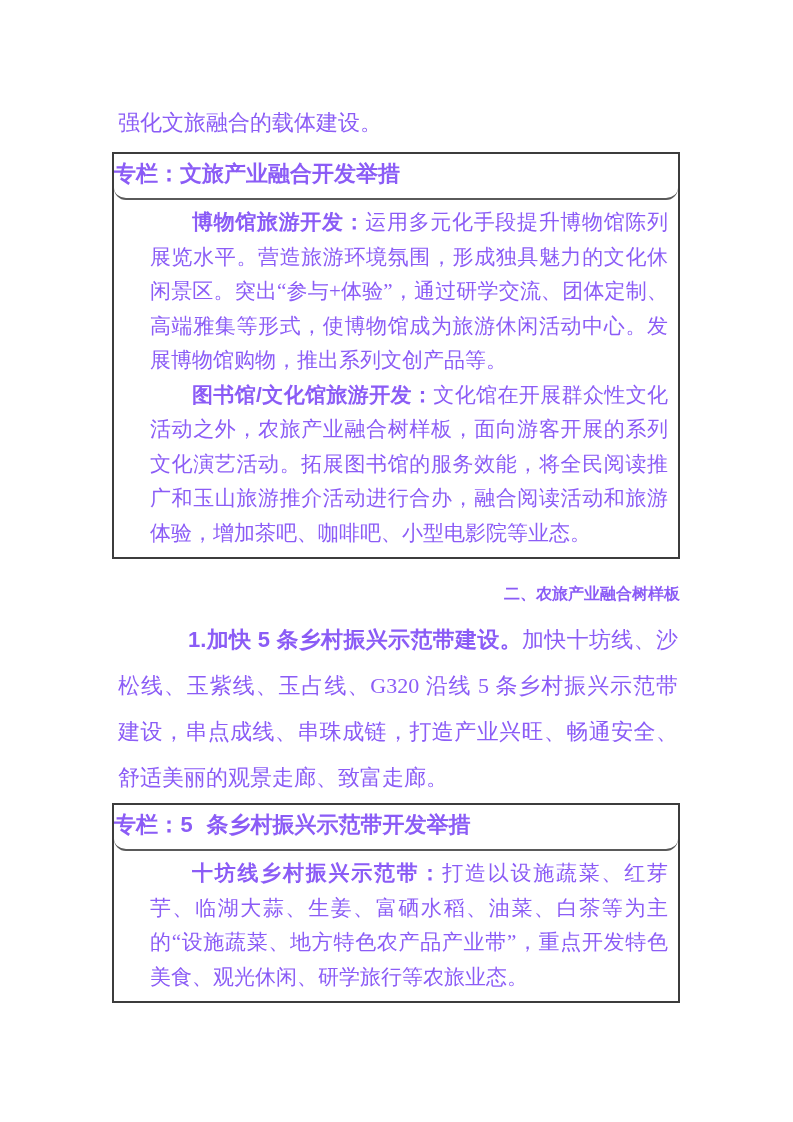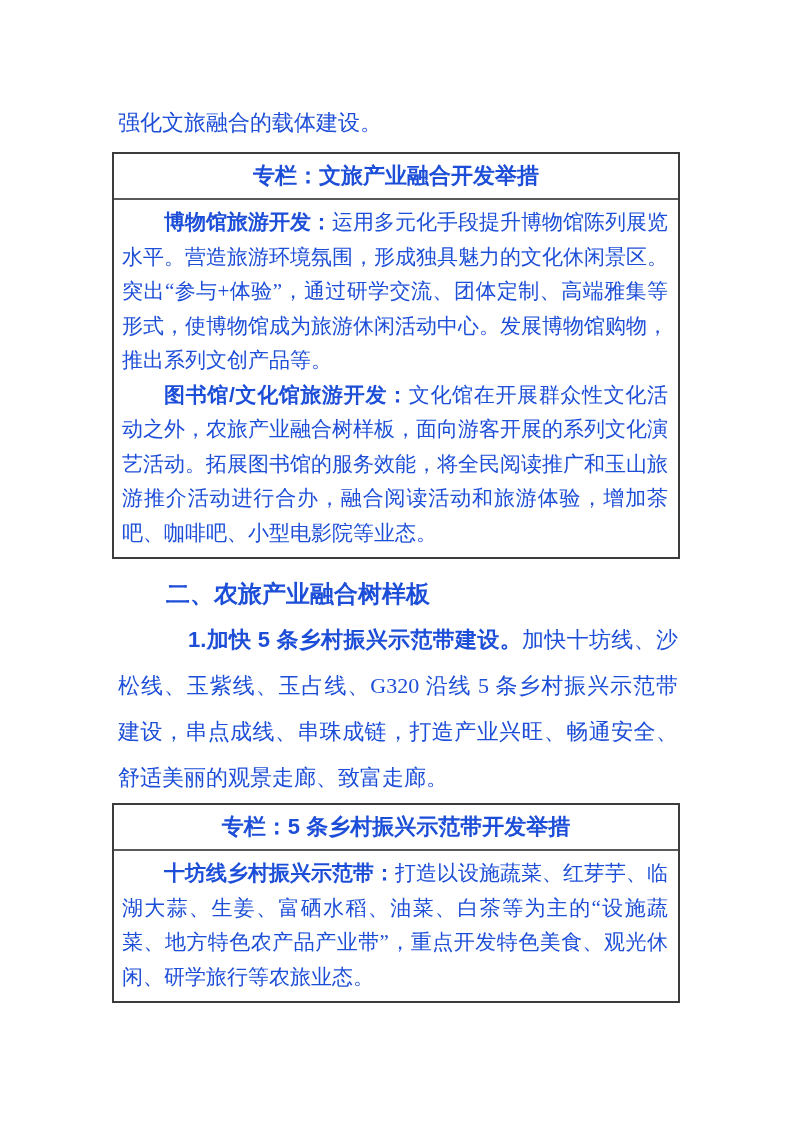--- a/index.html
+++ b/index.html
@@ -2,21 +2,21 @@
 <html><head>
 <meta charset="utf-8">
 <style>
   * { margin:0; padding:0; box-sizing:border-box; }
   html, body { background:#ffffff; }
   .page {
     position:relative;
     width:793px;
     height:1122px;
     background:#ffffff;
-    color:#1d4ed8;
+    color:#8b5cf6;
     font-family:"Liberation Serif","DejaVu Serif",serif;
     overflow:hidden;
   }
   .content {
     position:absolute;
     left:112px;
     top:100px;
     width:568px;
   }
   .main-text {
@@ -29,42 +29,44 @@
   .no-indent { text-indent:0; }
   .indent2 { text-indent:2em; }
   .bold-lead {
     font-family:"Liberation Sans","DejaVu Sans",sans-serif;
     font-weight:bold;
     margin-left:26px;
   }
   .section-heading {
     font-family:"Liberation Sans","DejaVu Sans",sans-serif;
     font-weight:bold;
-    font-size:24px;
+    font-size:16px;
     line-height:46px;
     text-indent:2em;
     margin-top:12px;
     padding-left:6px;
+    text-align:right;
   }
   .column-box {
     border:2px solid #3c3c3c;
     margin-top:6px;
     background:#ffffff;
   }
   .box2 { margin-top:2px; }
   .box-header {
-    font-family:Liberation Sans, sans-serif;
+    font-family:Liberation Mono, monospace;
     font-weight:bold;
     font-size:22px;
-    text-align:center;
     line-height:44px;
     border-bottom:2px solid #5a5a5a;
+    border-radius:12px;
   }
   .box-body {
     padding:5px 10px 7px 8px;
+    margin-left:28px;
   }
   .box-para {
     font-size:21px;
     line-height:34.5px;
     text-align:justify;
     text-indent:2em;
   }
   .box-para .lead {
     font-family:"Liberation Sans","DejaVu Sans",sans-serif;
     font-weight:bold;

